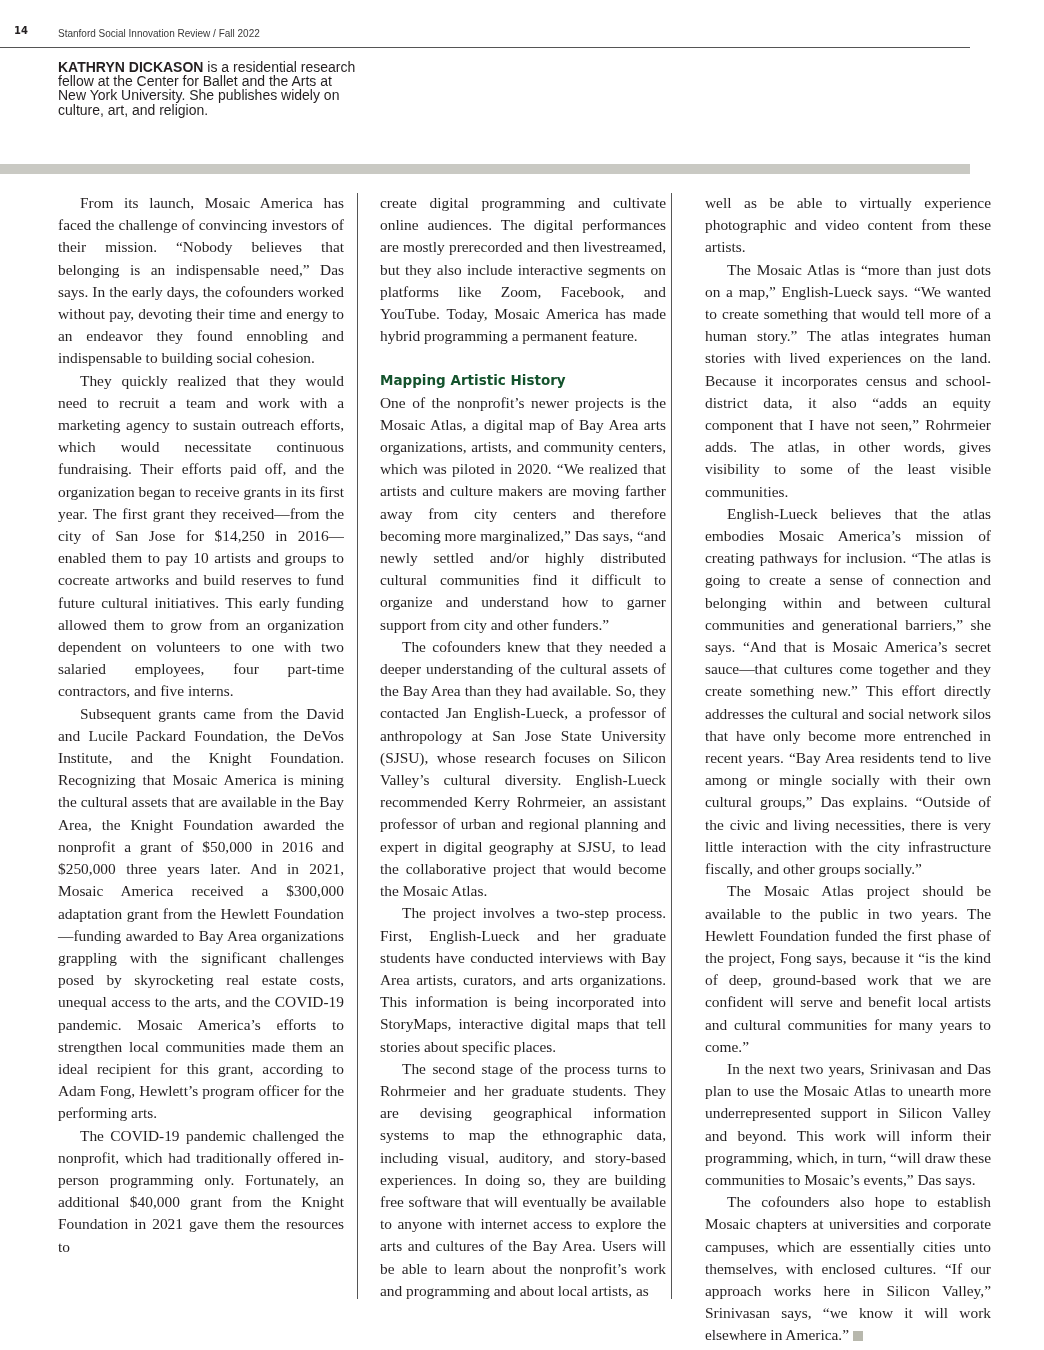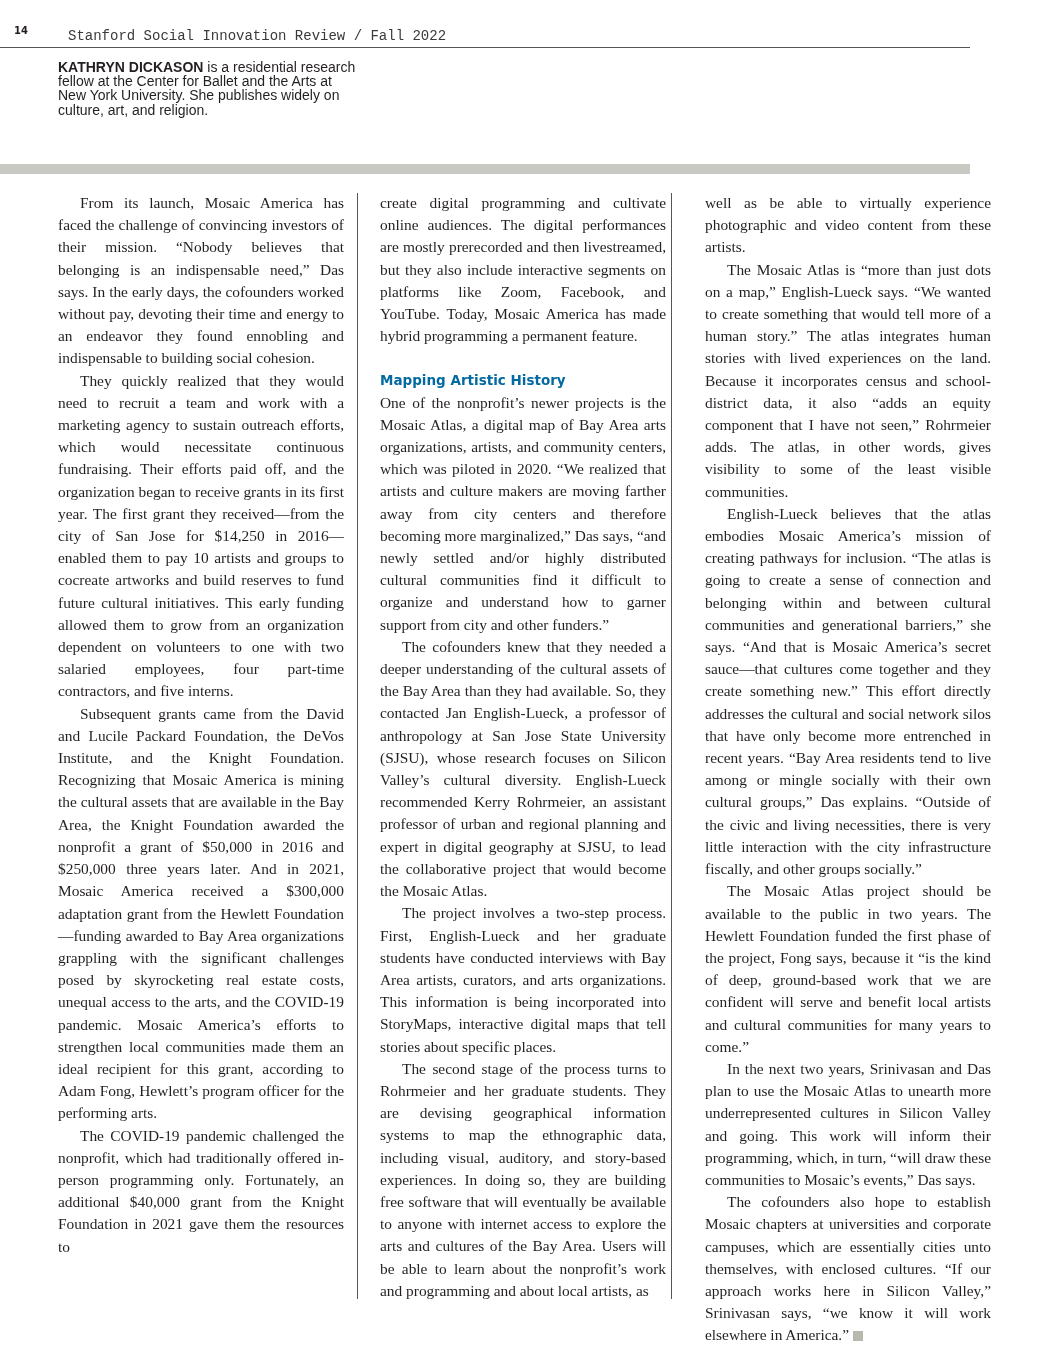--- a/index.html
+++ b/index.html
@@ -1,33 +1,33 @@
 <!DOCTYPE html>
 <html><head>
 <meta charset="utf-8">
 <style>
   html, body { margin: 0; padding: 0; background: #ffffff; }
   body { width: 1044px; height: 1350px; position: relative; overflow: hidden; color: #231f20; }
   .header { position: absolute; left: 0; top: 0; width: 1044px; }
   .page-num { position: absolute; left: 14px; top: 25px; font-family: "DejaVu Sans", sans-serif; font-weight: bold; font-size: 10px; color: #231f20; }
-  .pub { position: absolute; left: 68px; top: 28px; font-family: Liberation Mono, monospace; font-size: 14px; color: #3a3a3a; }
+  .pub { position: absolute; left: 58px; top: 28px; font-family: Liberation Sans, sans-serif; font-size: 10px; color: #3a3a3a; }
   .rule { position: absolute; left: 0; top: 47px; width: 970px; height: 1px; background: #555; }
   .bio { position: absolute; left: 58px; top: 60px; width: 300px; font-family: "Liberation Sans", sans-serif; font-size: 14px; line-height: 14.2px; color: #231f20; }
   .bio .name { font-weight: bold; }
   .band { position: absolute; left: 0; top: 164px; width: 970px; height: 10px; background: #c9c9c3; }
   .col { position: absolute; top: 192px; width: 286px; font-family: "Liberation Serif", serif; font-size: 15.4px; line-height: 22.2px; color: #231f20; text-align: justify; hyphens: manual; }
   .col1 { left: 58px; }
   .col2 { left: 380px; }
   .col3 { left: 685px; margin-left: 20px; }
   .col p { margin: 0; text-indent: 22px; }
   .col p.noindent { text-indent: 0; }
   .divider { position: absolute; width: 1px; background: #555; }
   .div1 { left: 357px; top: 193px; height: 1106px; }
   .div2 { left: 671px; top: 193px; height: 1106px; }
-  .subhead { font-family: "DejaVu Sans", sans-serif; font-weight: bold; font-size: 13.5px; color: #0369a1; line-height: 22.2px; margin-top: 22px; text-indent: 0; text-align: left; }
+  .subhead { font-family: "DejaVu Sans", sans-serif; font-weight: bold; font-size: 13.5px; color: #14532d; line-height: 22.2px; margin-top: 22px; text-indent: 0; text-align: left; }
   .end-mark { display: inline-block; width: 10px; height: 10px; background: #b8b8ad; vertical-align: -1px; margin-left: 4px; }
 </style>
 </head>
 <body>
 
 <div class="header">
   <span class="page-num">14</span>
   <span class="pub">Stanford Social Innovation Review / Fall 2022</span>
   <div class="rule"></div>
   <div class="bio">
@@ -55,15 +55,15 @@
   <p>The second stage of the process turns to Rohrmeier and her graduate students. They are devising geographical information systems to map the ethnographic data, including visual, auditory, and story-based experiences. In doing so, they are building free software that will eventually be available to anyone with internet access to explore the arts and cultures of the Bay Area. Users will be able to learn about the nonprofit’s work and programming and about local artists, as</p>
 </div>
 
 <div class="divider div2"></div>
 
 <div class="col col3">
   <p class="noindent">well as be able to virtually experience photographic and video content from these artists.</p>
   <p>The Mosaic Atlas is “more than just dots on a map,” English-Lueck says. “We wanted to create something that would tell more of a human story.” The atlas integrates human stories with lived experiences on the land. Because it incorporates census and school-district data, it also “adds an equity component that I have not seen,” Rohrmeier adds. The atlas, in other words, gives visibility to some of the least visible communities.</p>
   <p>English-Lueck believes that the atlas embodies Mosaic America’s mission of creating pathways for inclusion. “The atlas is going to create a sense of connection and belonging within and between cultural communities and generational barriers,” she says. “And that is Mosaic America’s secret sauce—that cultures come together and they create something new.” This effort directly addresses the cultural and social network silos that have only become more entrenched in recent years. “Bay Area residents tend to live among or mingle socially with their own cultural groups,” Das explains. “Outside of the civic and living necessities, there is very little interaction with the city infrastructure fiscally, and other groups socially.”</p>
   <p>The Mosaic Atlas project should be available to the public in two years. The Hewlett Foundation funded the first phase of the project, Fong says, because it “is the kind of deep, ground-based work that we are confident will serve and benefit local artists and cultural communities for many years to come.”</p>
-  <p>In the next two years, Srinivasan and Das plan to use the Mosaic Atlas to unearth more underrepresented cultures in Silicon Valley and going. This work will inform their programming, which, in turn, “will draw these communities to Mosaic’s events,” Das says.</p>
+  <p>In the next two years, Srinivasan and Das plan to use the Mosaic Atlas to unearth more underrepresented support in Silicon Valley and beyond. This work will inform their programming, which, in turn, “will draw these communities to Mosaic’s events,” Das says.</p>
   <p><span>The cofounders also hope to establish Mosaic chapters at universities and corporate campuses, which are essentially cities unto themselves, with enclosed cultures. “If our approach works here in Silicon Valley,” Srinivasan says, “we know it will work elsewhere in America.”</span><span class="end-mark"></span></p>
 </div>
 
 </body></html>

